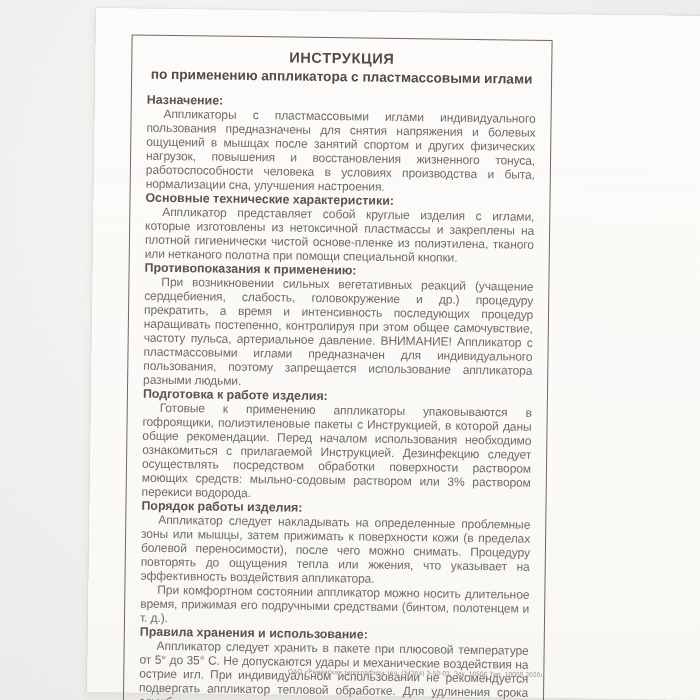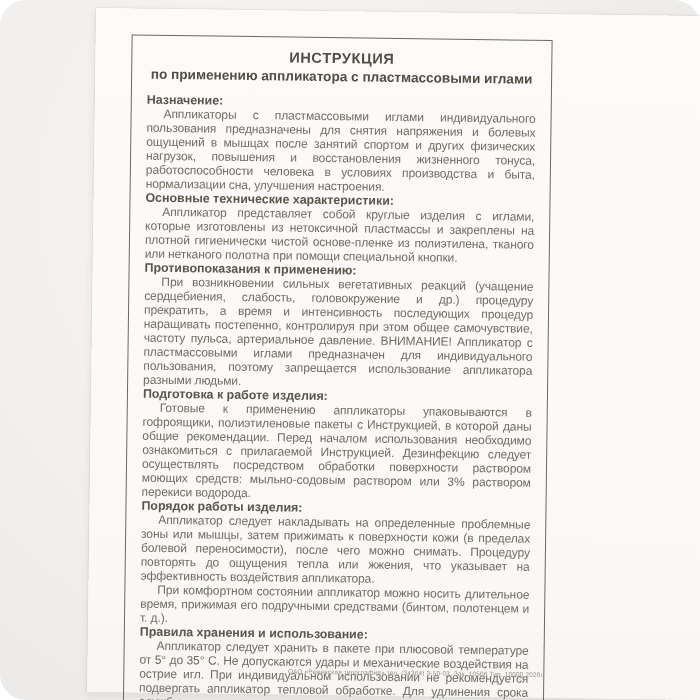--- a/index.html
+++ b/index.html
@@ -8,21 +8,20 @@
     overflow: hidden;
     font-family: "Liberation Sans", sans-serif;
   }
   .scene {
     position: relative;
     width: 700px; height: 700px;
     background: radial-gradient(ellipse at 38% 28%,
       var(--bg-light, #f6f5f3) 0%,
       var(--bg, #f0efed) 55%,
       var(--bg-dark, #e9e8e6) 100%);
-    border-radius: 26px;
   }
   .paper {
     position: absolute;
     left: 96px; top: 8px;
     width: 628px; height: 684px;
     background: linear-gradient(180deg, var(--paper, #fcfbf9) 0%, #faf9f6 80%, #f7f6f3 100%);
     transform: rotate(0.75deg);
     transform-origin: top left;
     box-shadow: -1px 0 0 rgba(120,115,105,0.10),
                 0 -1px 0 rgba(120,115,105,0.08),

